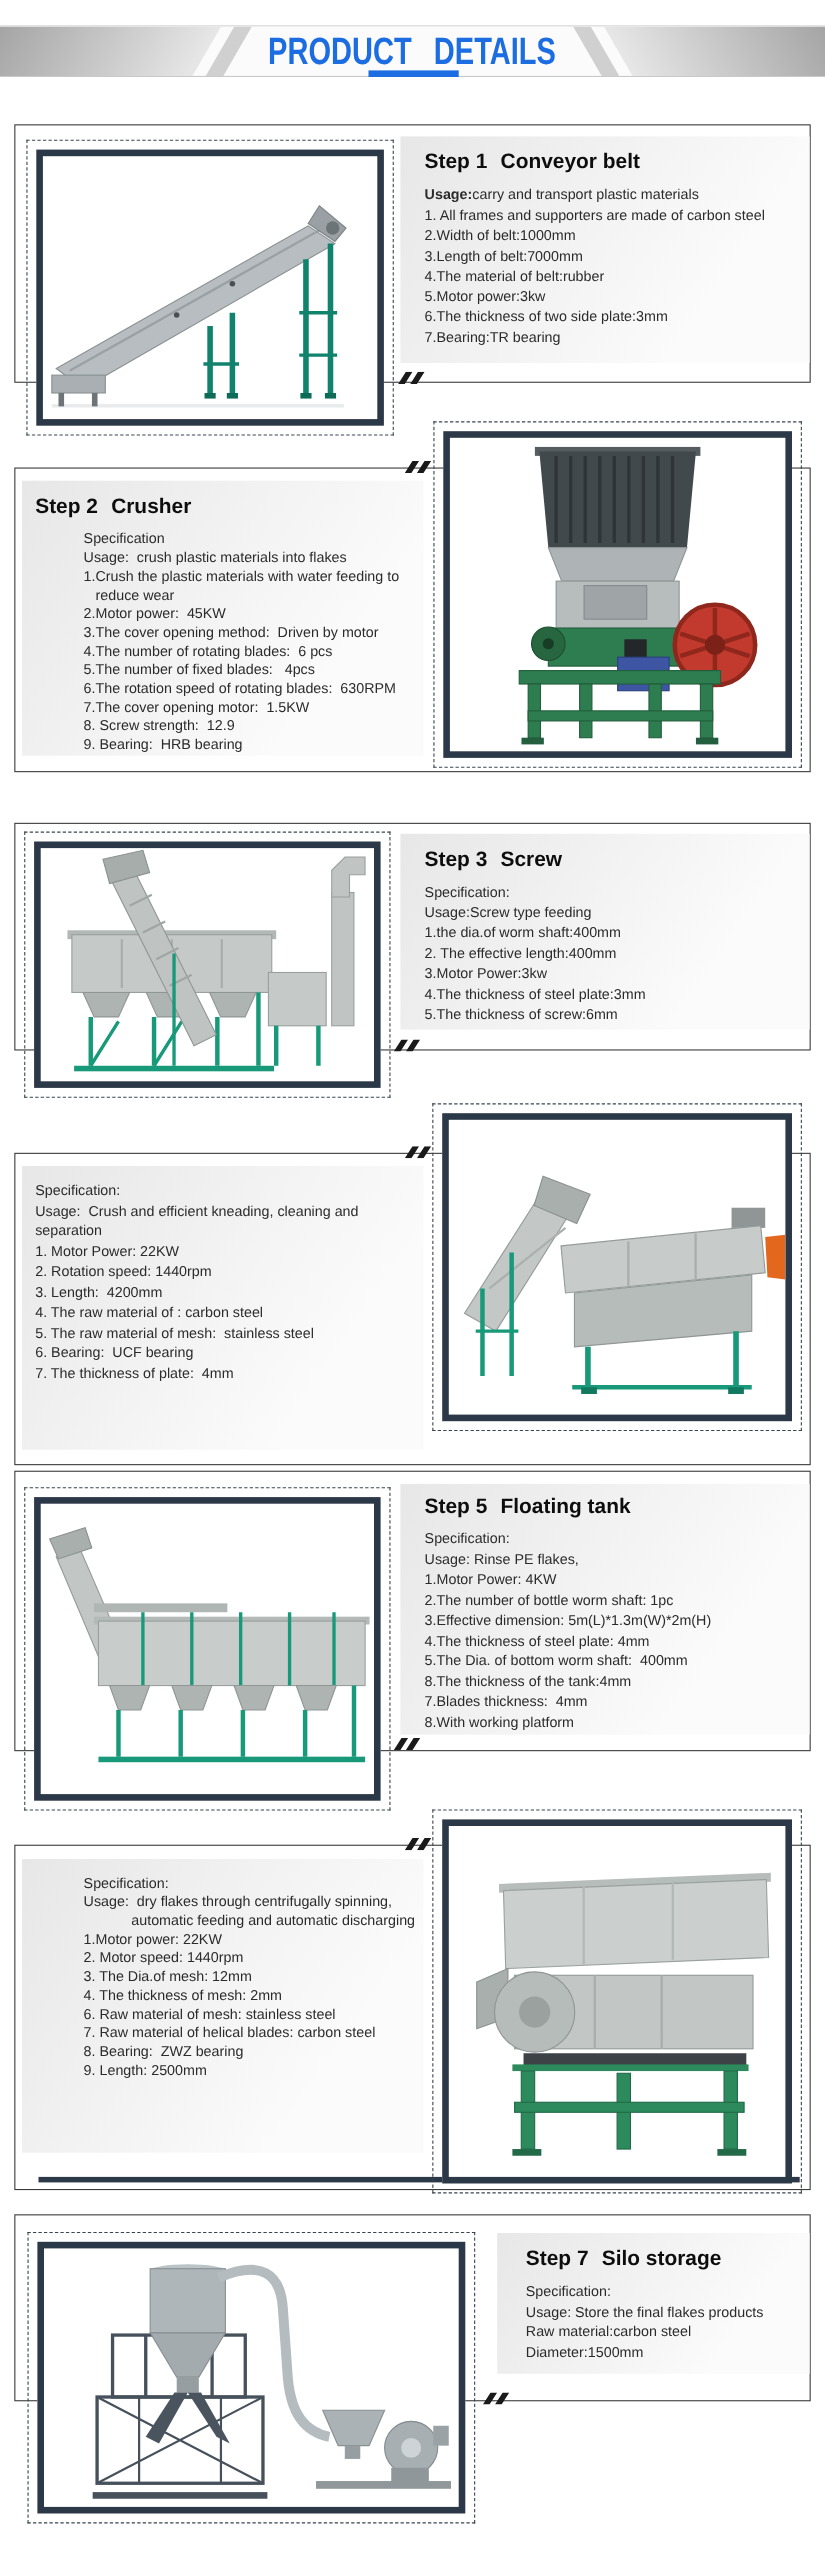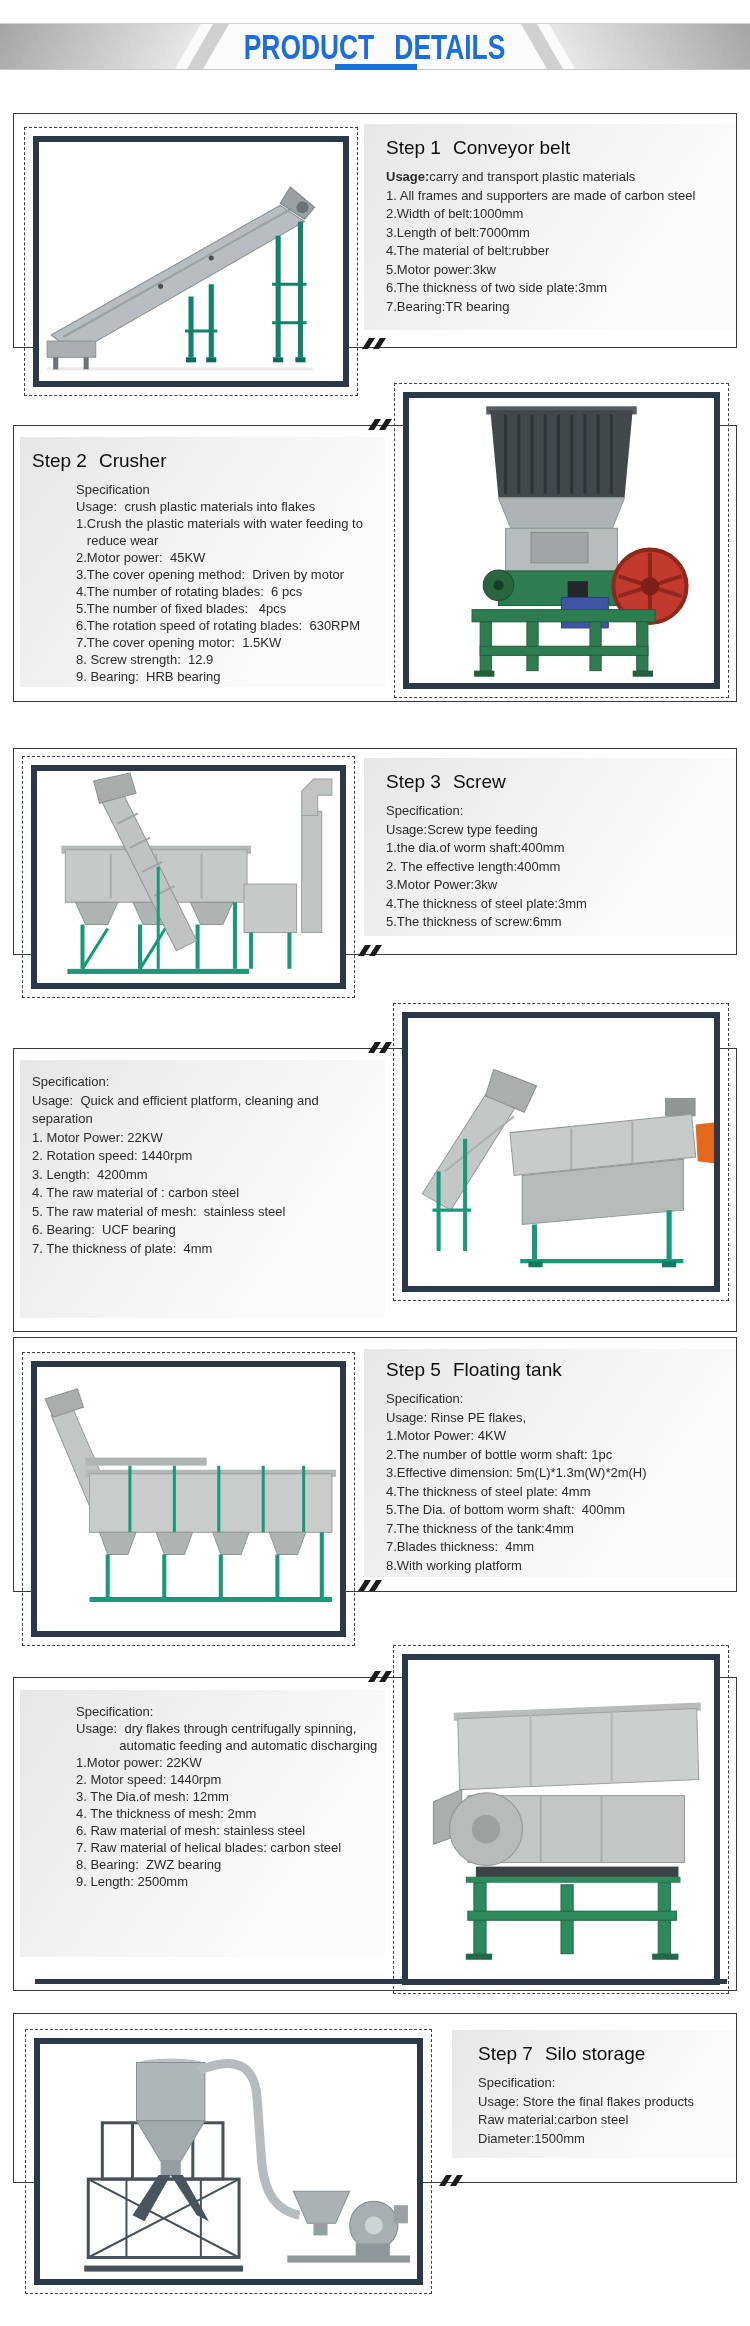--- a/index.html
+++ b/index.html
@@ -19,21 +19,21 @@
   .underline{position:absolute;left:335px;top:64px;width:82px;height:6px;background:#1c6ce2;z-index:3;}
 
   
   .frame{position:absolute;border:1px solid #3a3a3a;z-index:1;}
   .imgblk{position:absolute;border:1px dashed #3a4450;z-index:2;}
   .navy{position:absolute;left:8px;top:8px;right:8px;bottom:8px;border:6px solid #2b3847;background:#fff;}
   .navy svg{display:block;width:100%;height:100%;}
   .panel{position:absolute;z-index:2;background:linear-gradient(125deg,#e7e7e7,#fbfbfb 75%);
          box-sizing:border-box;padding:13px 6px 0 22px;}
   .panel-l{padding-left:12px;}
-  .s-title{font-size:19px;font-weight:normal;color:#0d0d0d;margin-bottom:9px;white-space:nowrap;}
+  .s-title{font-size:19px;font-weight:bold;color:#0d0d0d;margin-bottom:9px;white-space:nowrap;}
   .t-step{margin-right:12px;}
   .spec-lines{font-size:13px;color:#2b2b2b;}
   .spec-line{line-height:18.5px;white-space:pre-wrap;}
   .dense .spec-line{line-height:17px;margin-left:44px;}
   .slashes{position:absolute;z-index:3;line-height:0;}
   .widebar{position:absolute;background:#2b3847;z-index:1;}
 </style>
 </head>
 <body>
 
@@ -221,21 +221,21 @@
           <path d="M124,202 V238 M256,188 V238" stroke="#17997a" stroke-width="5"></path>
           <path d="M110,238 H270" stroke="#17997a" stroke-width="4"></path>
           <rect x="118" y="238" width="14" height="6" fill="#11795f"></rect>
             <rect x="249" y="238" width="14" height="6" fill="#11795f"></rect>
         </svg>
       </div>
     </div>
     <div class="panel panel-l" style="left:20px;top:1060px;width:365px;height:258px">
       <div class="spec-lines">
           <div class="spec-line">Specification:</div>
-          <div class="spec-line">Usage:  Quick and efficient platform, cleaning and
+          <div class="spec-line">Usage:  Crush and efficient kneading, cleaning and
 separation</div>
           <div class="spec-line">1. Motor Power: 22KW</div>
           <div class="spec-line">2. Rotation speed: 1440rpm</div>
           <div class="spec-line">3. Length:  4200mm</div>
           <div class="spec-line">4. The raw material of : carbon steel</div>
           <div class="spec-line">5. The raw material of mesh:  stainless steel</div>
           <div class="spec-line">6. Bearing:  UCF bearing</div>
           <div class="spec-line">7. The thickness of plate:  4mm</div>
         </div>
     </div>
@@ -271,21 +271,21 @@
         <span class="t-step">Step 5</span><span>Floating tank</span>
       </div>
       <div class="spec-lines">
           <div class="spec-line">Specification:</div>
           <div class="spec-line">Usage: Rinse PE flakes,</div>
           <div class="spec-line">1.Motor Power: 4KW</div>
           <div class="spec-line">2.The number of bottle worm shaft: 1pc</div>
           <div class="spec-line">3.Effective dimension: 5m(L)*1.3m(W)*2m(H)</div>
           <div class="spec-line">4.The thickness of steel plate: 4mm</div>
           <div class="spec-line">5.The Dia. of bottom worm shaft:  400mm</div>
-          <div class="spec-line">7.The thickness of the tank:4mm</div>
+          <div class="spec-line">8.The thickness of the tank:4mm</div>
           <div class="spec-line">7.Blades thickness:  4mm</div>
           <div class="spec-line">8.With working platform</div>
         </div>
     </div>
   </div>
 
   <div>
     <div class="frame" style="left:13px;top:1677px;width:722px;height:312px"></div>
     <div class="widebar" style="left:35px;top:1979px;width:692px;height:5px"></div>
     <div class="slashes" style="left:366px;top:1671px">

